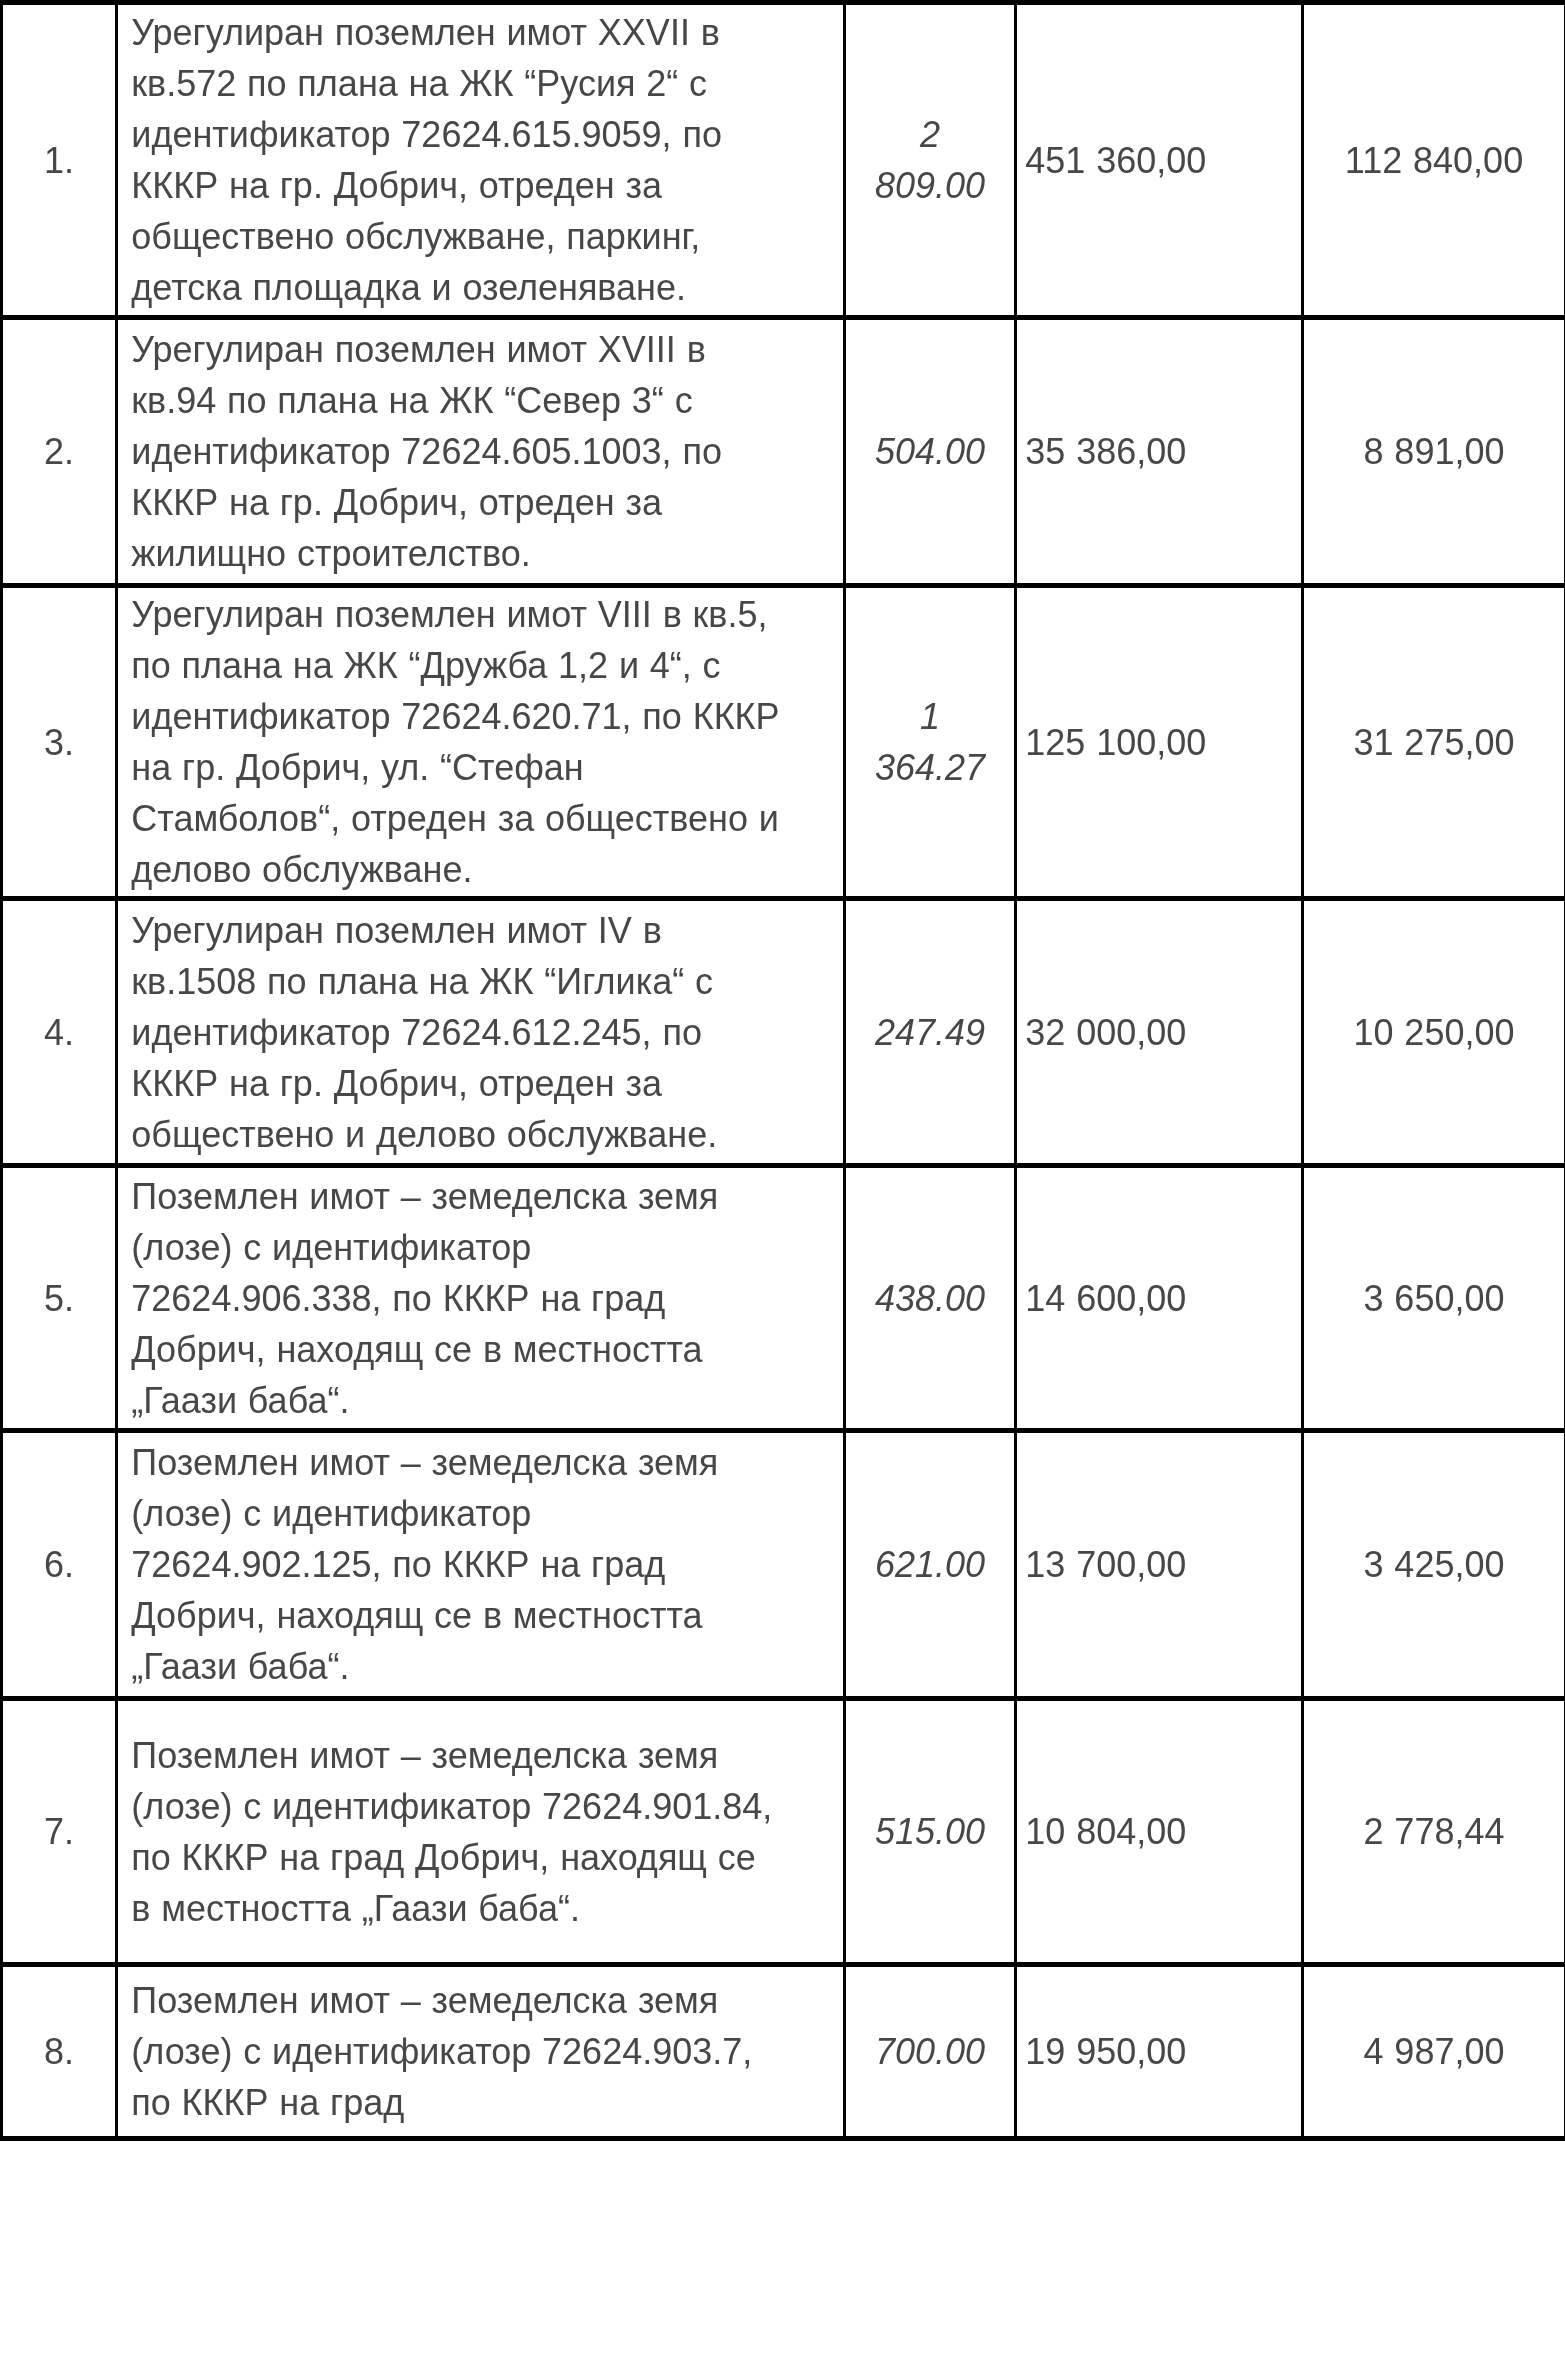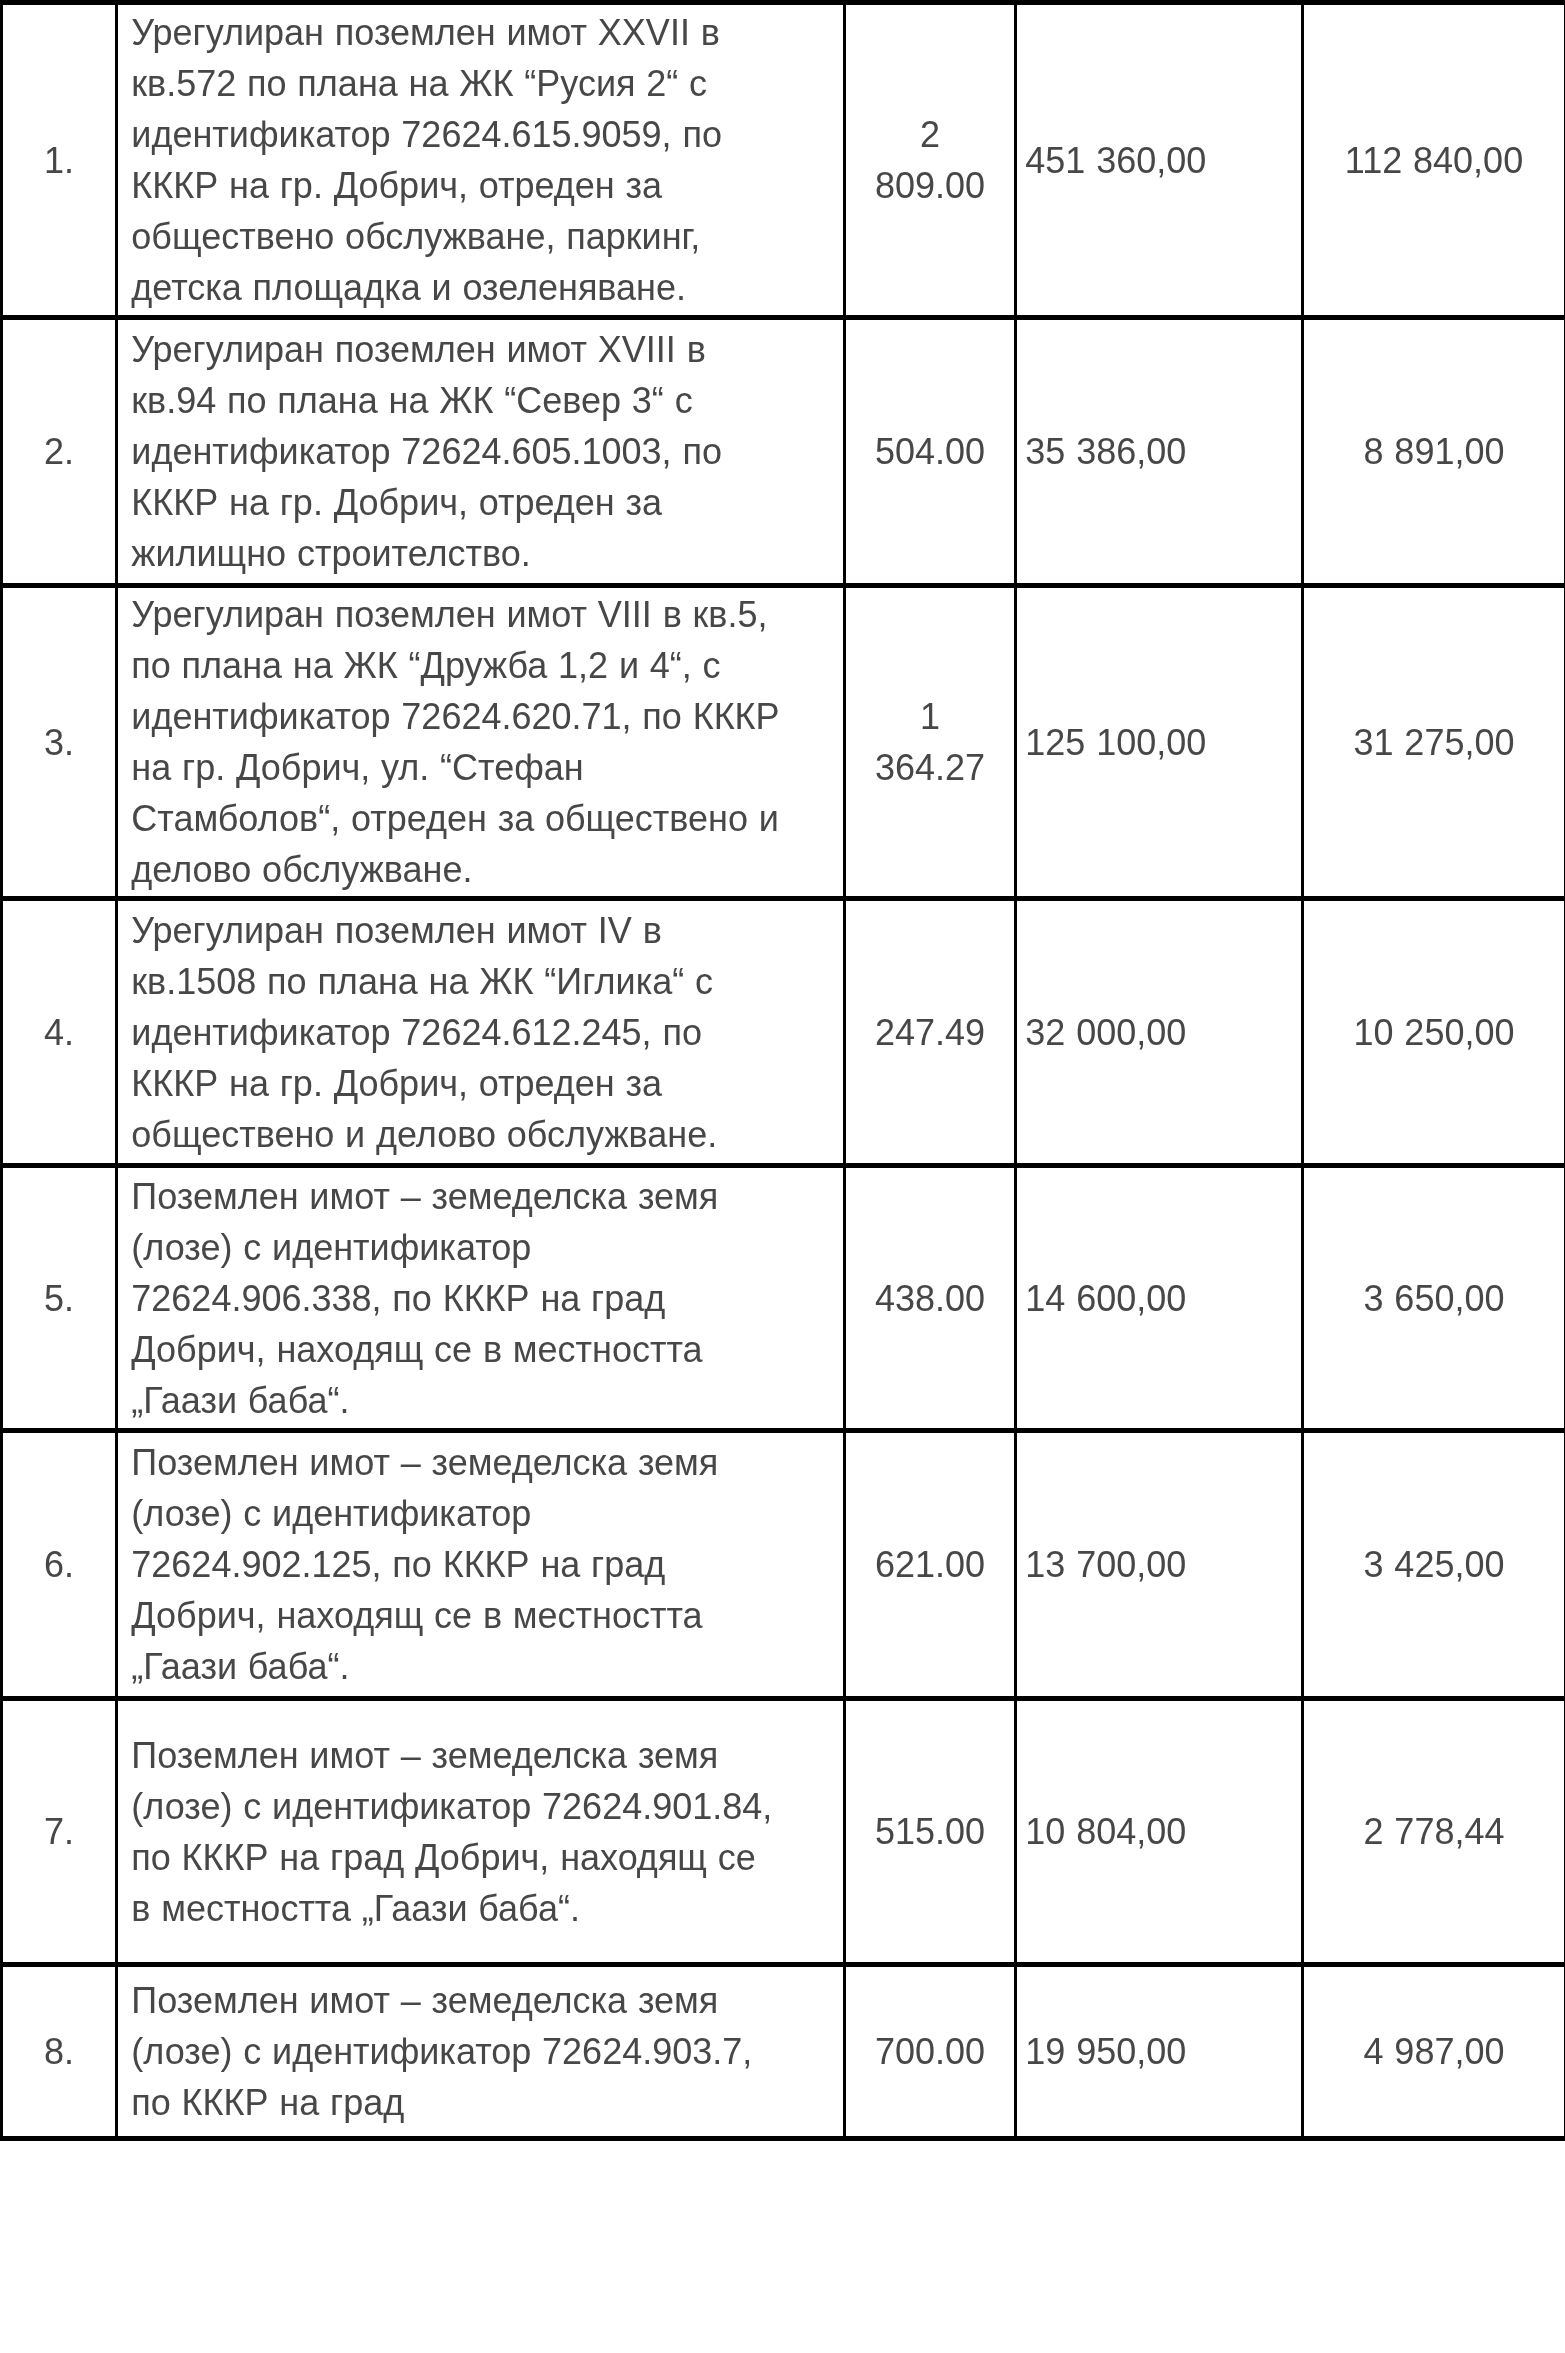--- a/index.html
+++ b/index.html
@@ -43,21 +43,21 @@
   }
   
   th.h-num     { padding: 0 25px 0 16.6px; }
   th.h-desc    { padding: 0 41px 0 13.3px; }
   th.h-area    { padding: 0 11.6px 0 13.3px; }
   th.h-price   { padding: 0 21.5px 0 10px; text-align: justify; }
   th.h-deposit { padding: 0 16.6px 0 10px; }
 
   td.d-num     { text-align: center; padding: 0 6.6px; }
   td.d-desc    { text-align: left; padding: 0 58px 0 13.3px; margin-left: 20px; }
-  td.d-area    { text-align: center; padding: 0 21px; }
+  td.d-area    { text-align: center; padding: 0 21px; font-style: italic; }
   td.d-price   { padding: 0 8.3px; }
   td.d-deposit { text-align: center; padding: 0 8.3px; margin-left: 8px; }
 
   tr.rh  { height: 218px; }
   tr.r1  { height: 315px; }
   tr.r2  { height: 268px; }
   tr.r3  { height: 313px; }
   tr.r4  { height: 267px; }
   tr.r5  { height: 265px; }
   tr.r6  { height: 268px; }

